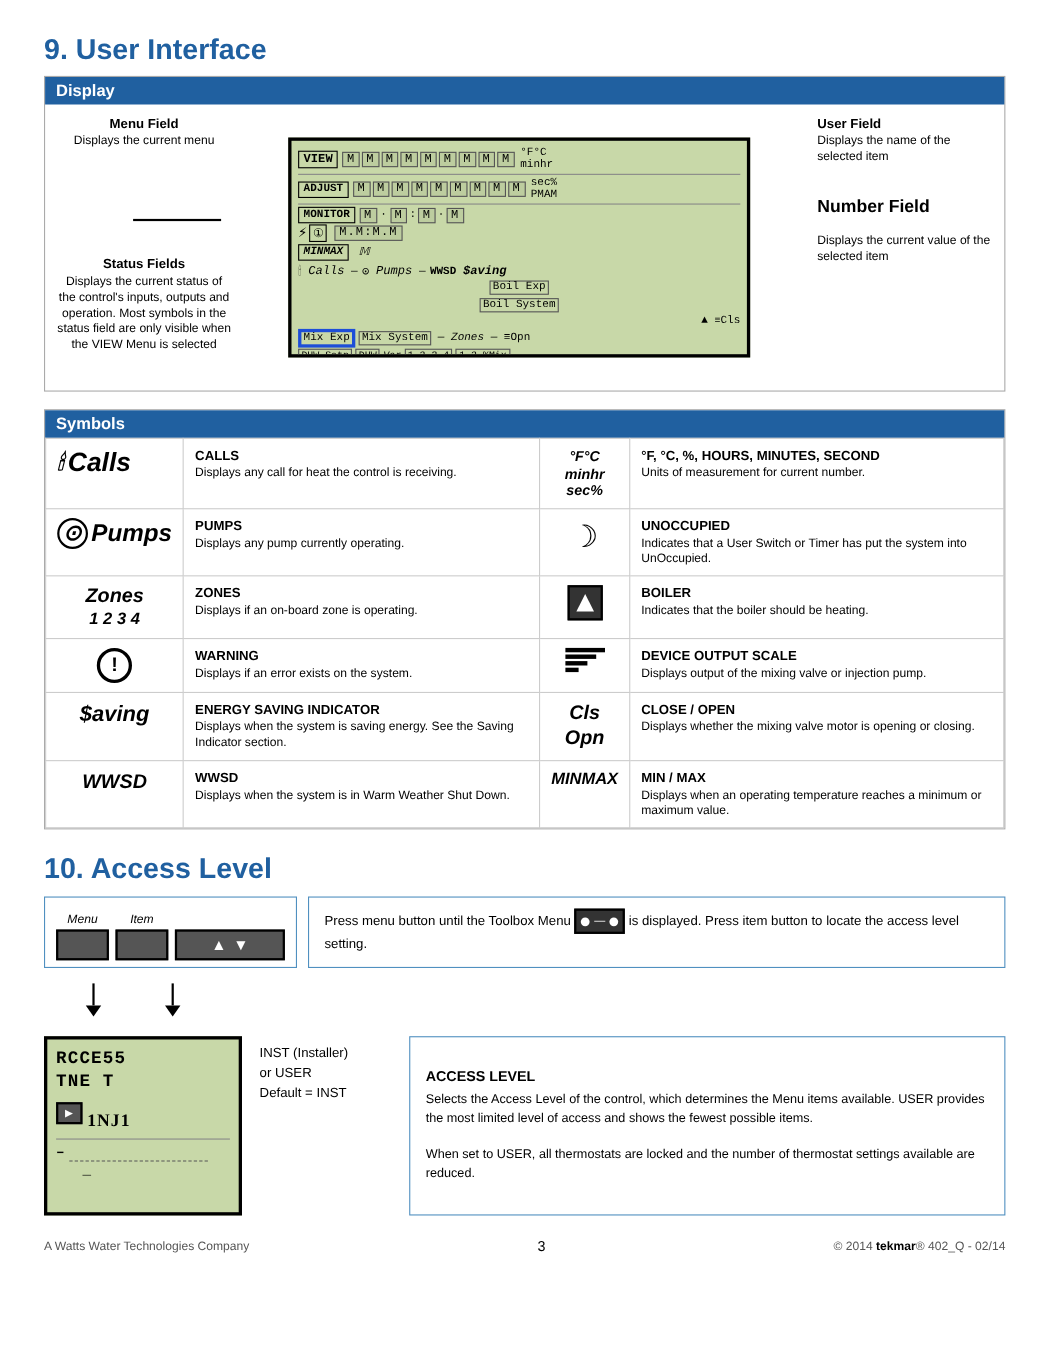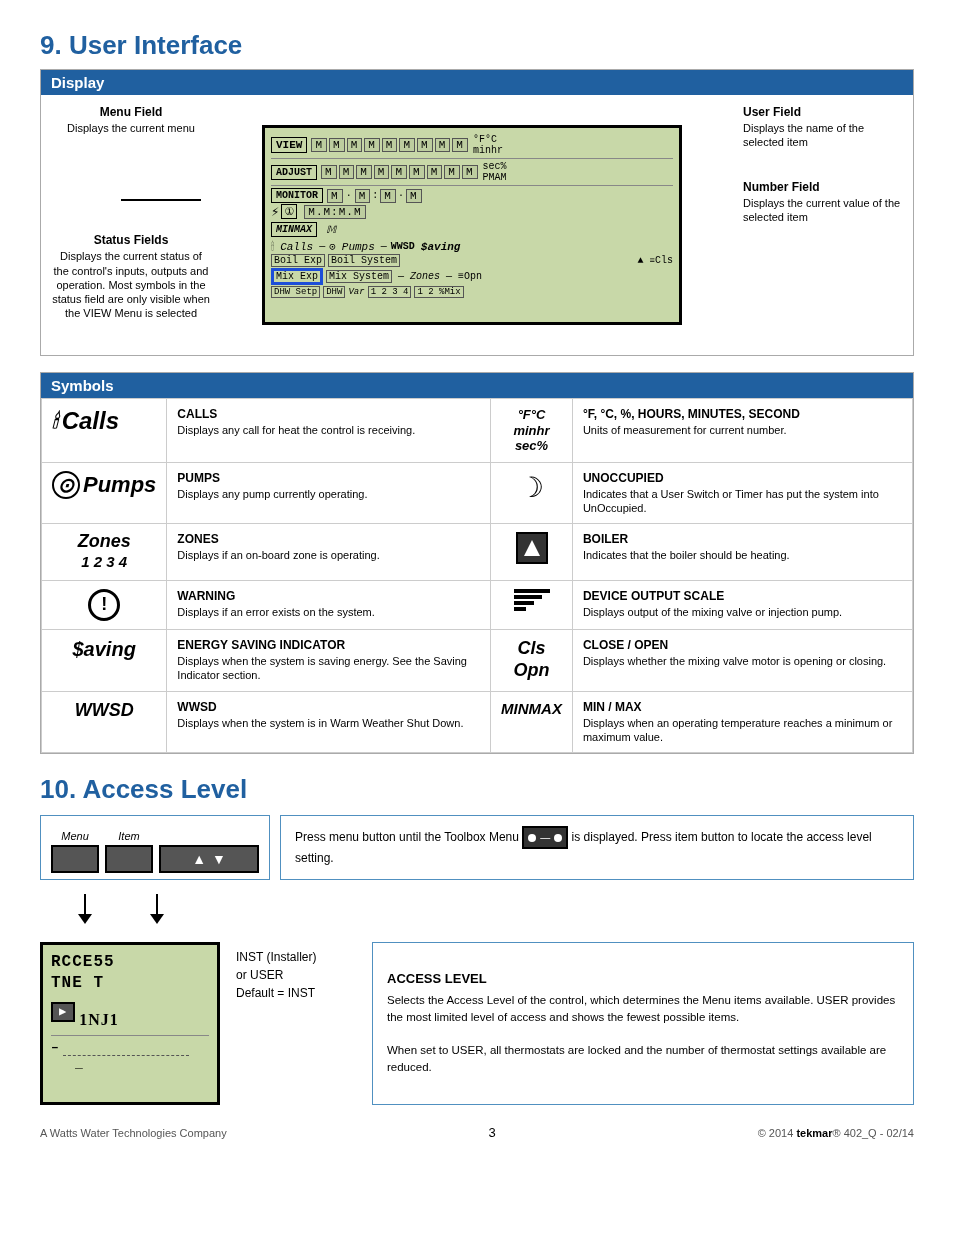--- a/index.html
+++ b/index.html
@@ -143,22 +143,22 @@
     }
 
     .item-field-desc {
       font-size: 11px;
       line-height: 1.3;
       margin-bottom: 30px;
     }
 
     .number-field-label {
       font-weight: bold;
-      font-size: 12px;
-      margin-bottom: 2px;
+      font-size: 16px;
+      margin-bottom: 14px;
     }
 
     .number-field-desc {
       font-size: 11px;
       line-height: 1.3;
     }
 
     
     .arrow-down {
       display: inline-block;
@@ -519,21 +519,21 @@
               <span style="font-size:11px;">🕯</span>
               <span class="lcd-label">Calls</span>
               <span>—</span>
               <span style="font-size:11px;">⊙</span>
               <span class="lcd-label">Pumps</span>
               <span>—</span>
               <span style="font-weight:bold; font-size:10px;">WWSD</span>
               <span class="lcd-label" style="font-weight:bold;">$aving</span>
             </div>
 
-            <div class="lcd-row" style="margin-bottom:1px; font-size:10px; gap:3px;">
+            <div class="lcd-row" style="margin-bottom:1px; font-size:10px; gap:3px;flex-direction:column;">
               <span style="border:1px solid #555; padding:0 2px;">Boil Exp</span>
               <span style="border:1px solid #555; padding:0 2px;">Boil System</span>
               <span style="margin-left:auto; font-size:10px;">▲ <span style="font-size:9px;">≡</span>Cls</span>
             </div>
 
             <div class="lcd-row" style="margin-bottom:1px; font-size:10px; gap:3px;">
               <span style="border:3px solid #1d4ed8; padding:0 2px;">Mix Exp</span>
               <span style="border:1px solid #555; padding:0 2px;">Mix System</span>
               <span style="font-style:italic; margin:0 3px;">— Zones —</span>
               <span style="font-size:10px;">≡Opn</span>

